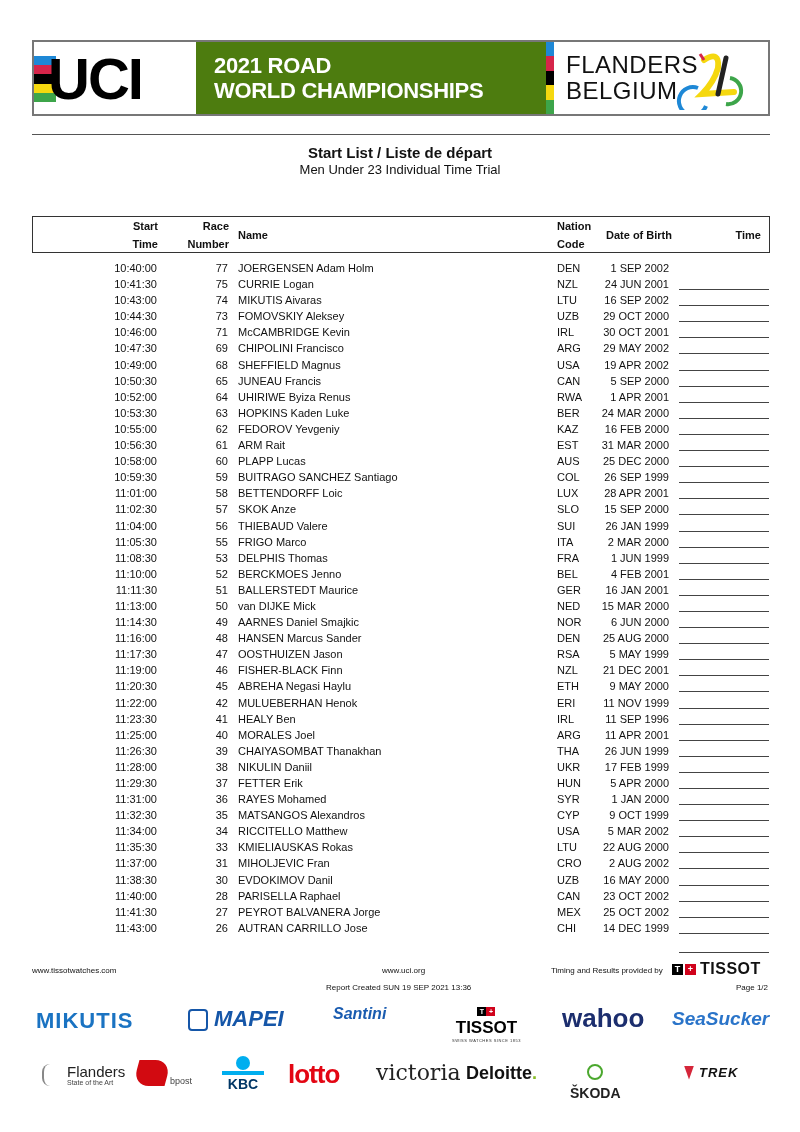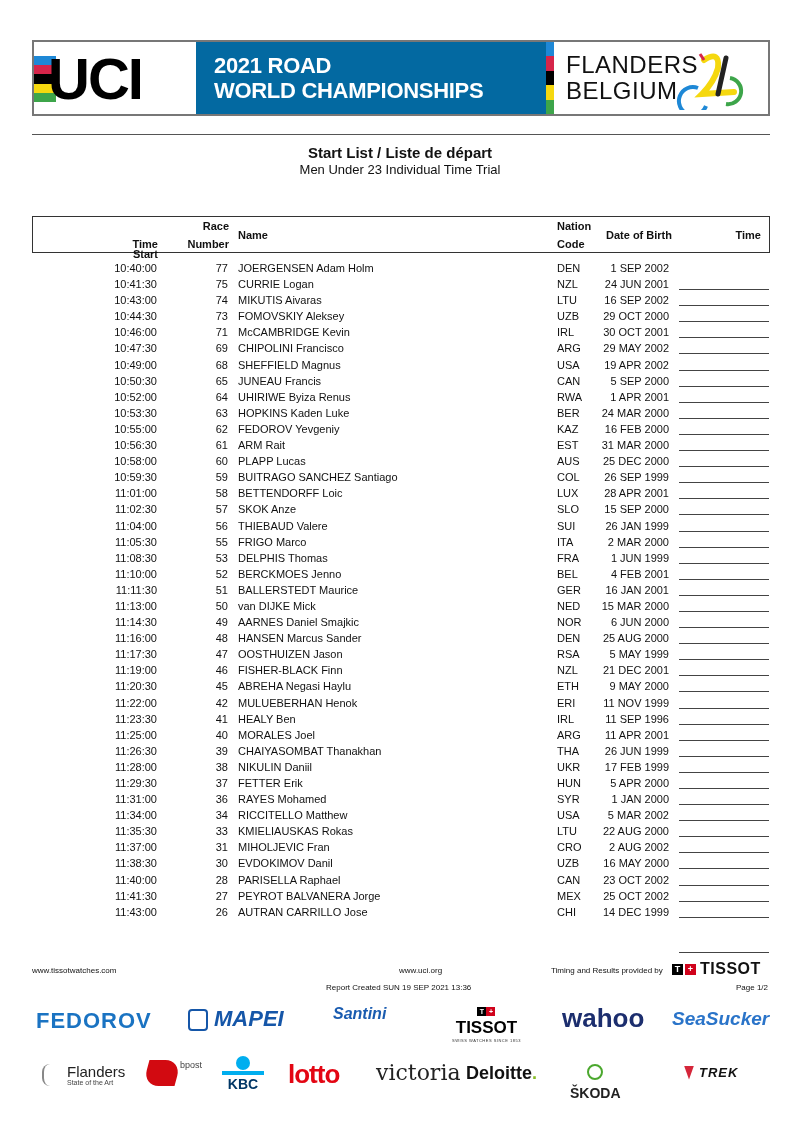--- a/index.html
+++ b/index.html
@@ -4,37 +4,37 @@
 <style>
   html, body { margin:0; padding:0; background:#fff; }
   body { width:800px; height:1132px; position:relative; overflow:hidden; font-family:"Liberation Sans", sans-serif; color:#111; }
 
   
   .banner { position:absolute; left:32px; top:40px; width:738px; height:76px; border:2px solid #777; box-sizing:border-box; display:flex; background:#fff; }
   .uci-block { width:162px; height:100%; position:relative; display:flex; align-items:center; }
   .stripes { position:absolute; left:0; top:14px; width:22px; height:46px; display:flex; flex-direction:column; }
   .stripes span { flex:1; display:block; }
   .uci-text { position:absolute; left:14px; top:4px; font-family:"Liberation Sans", sans-serif; font-weight:bold; font-size:58px; letter-spacing:-2px; color:#000; line-height:66px; }
-  .title-block { width:350px; height:100%; background:#0369a1; color:#fff; display:flex; flex-direction:column; justify-content:center; padding-left:18px; box-sizing:border-box; }
+  .title-block { width:350px; height:100%; background:#4d7c0f; color:#fff; display:flex; flex-direction:column; justify-content:center; padding-left:18px; box-sizing:border-box; }
   .title-block div { font-weight:bold; font-size:22px; line-height:25px; letter-spacing:-0.3px; }
   .mid-stripes { width:8px; height:100%; display:flex; flex-direction:column; }
   .mid-stripes span { flex:1; display:block; }
   .flanders-block { flex:1; display:flex; align-items:center; padding-left:12px; box-sizing:border-box; position:relative; }
   .flanders-text div { font-size:24px; line-height:26px; color:#111; letter-spacing:0.5px; }
   .logo21 { position:absolute; right:12px; top:6px; width:80px; height:62px; }
 
   .top-rule { position:absolute; left:32px; top:134px; width:738px; height:1px; background:#555; }
 
   .doc-title { position:absolute; left:0; width:800px; top:144px; text-align:center; font-weight:bold; font-size:15px; }
   .doc-sub { position:absolute; left:0; width:800px; top:162px; text-align:center; font-size:13px; }
 
   
   .thead { position:absolute; left:32px; top:216px; width:738px; height:37px; border:1px solid #333; box-sizing:border-box; font-weight:bold; font-size:11px; }
   .th { position:absolute; }
-  .th-start1 { right:611px; top:3px; text-align:right;margin-top:28px; }
+  .th-start1 { right:611px; top:3px; text-align:right; }
   .th-start2 { right:611px; top:21px; text-align:right; }
   .th-race1 { right:540px; top:3px; }
   .th-race2 { right:540px; top:21px; }
   .th-name { left:205px; top:12px; }
   .th-nation1 { left:524px; top:3px; }
   .th-nation2 { left:524px; top:21px; }
   .th-dob { left:573px; top:12px; }
   .th-time { right:8px; top:12px; }
 
   
@@ -44,21 +44,21 @@
   .c-time { right:643px; }
   .c-num { right:572px; }
   .c-name { left:238px; }
   .c-nat { left:557px; }
   .c-dob { right:131px; }
   .c-line { left:679px; width:90px; height:1px; background:#444; top:13px !important; }
 
   .footer-line { position:absolute; left:679px; top:952px; width:90px; height:1px; background:#444; }
 
   .foot-left { position:absolute; left:32px; top:966px; font-size:8px; }
-  .foot-mid { position:absolute; left:399px; top:966px; font-size:8px;text-align:center; }
+  .foot-mid { position:absolute; left:382px; top:966px; font-size:8px;text-align:center; }
   .foot-right { position:absolute; left:551px; top:966px; font-size:8px; }
   .tissot-logo { position:absolute; left:672px; top:960px; display:flex; align-items:center; gap:2px; }
   .tissot-logo .tbox { width:11px; height:11px; background:#000; color:#fff; font-size:9px; font-weight:bold; line-height:11px; text-align:center; }
   .tissot-logo .tbox.red { background:#d0021b; }
   .tissot-logo .tword { font-weight:bold; font-size:16px; letter-spacing:0.5px; margin-left:2px; }
   .report-created { position:absolute; left:326px; top:983px; font-size:8px;text-align:center; }
   .page-num { position:absolute; right:32px; top:983px; font-size:8px; }
 
   
   .sp { position:absolute; font-family:"Liberation Sans", sans-serif; white-space:nowrap; }
@@ -69,21 +69,21 @@
   .tissot-sp { left:452px; top:1000px; text-align:center; }
   .tissot-sp .tw { font-weight:bold; font-size:17px; color:#000; }
   .tissot-sp .ts { font-size:4px; color:#333; letter-spacing:0.5px; }
   .wahoo { left:562px; top:1003px; color:#1c2e6e; font-weight:bold; font-size:26px; }
   .seasucker { left:672px; top:1008px; color:#2a74c9; font-weight:bold; font-style:italic; font-size:19px; }
 
   .flanders-sp { left:42px; top:1064px; display:flex; align-items:center; gap:5px; }
   .flanders-sp .fl-ico { width:18px; height:22px; border-left:2px solid #888; border-radius:8px 0 0 8px; }
   .flanders-sp .fw { font-size:15px; color:#222; line-height:15px; }
   .flanders-sp .fs { font-size:7px; color:#444; }
-  .bpost { left:146px; top:1060px; display:flex; align-items:flex-start; }
+  .bpost { left:136px; top:1060px; display:flex; align-items:flex-end; }
   .bpost .b-ico { width:32px; height:26px; background:#d20a11; border-radius:0 16px 0 16px; transform:skewX(-15deg); }
   .bpost .bw { font-size:9px; color:#444; margin-left:2px; }
   .kbc { left:222px; top:1056px; text-align:center; }
   .kbc .kdot { width:14px; height:14px; background:#00aeef; border-radius:50%; margin:0 auto 1px; }
   .kbc .kbar { width:42px; height:4px; background:#00aeef; margin-bottom:2px; }
   .kbc .kw { font-weight:bold; font-size:14px; color:#003665; line-height:14px; }
   .lotto { left:288px; top:1059px; color:#e30613; font-weight:bold; font-size:26px; letter-spacing:-1px; }
   .victoria { left:376px; top:1060px; font-family:"DejaVu Serif", serif; font-size:22px; color:#222; }
   .deloitte { left:466px; top:1063px; font-weight:bold; font-size:18px; color:#111; }
   .deloitte .dot { color:#86bc25; }
@@ -415,20 +415,28 @@
     </div>
     <div class="row">
       <span class="c-time">11:31:00</span>
       <span class="c-num">36</span>
       <span class="c-name">RAYES Mohamed</span>
       <span class="c-nat">SYR</span>
       <span class="c-dob">1 JAN 2000</span>
       <span class="c-line" style="top: -3px;"></span>
     </div>
     <div class="row">
+      <span class="c-time">11:32:30</span>
+      <span class="c-num">35</span>
+      <span class="c-name">MATSANGOS Alexandros</span>
+      <span class="c-nat">CYP</span>
+      <span class="c-dob">9 OCT 1999</span>
+      <span class="c-line" style="top: -3px;"></span>
+    </div>
+    <div class="row">
       <span class="c-time">11:34:00</span>
       <span class="c-num">34</span>
       <span class="c-name">RICCITELLO Matthew</span>
       <span class="c-nat">USA</span>
       <span class="c-dob">5 MAR 2002</span>
       <span class="c-line" style="top: -3px;"></span>
     </div>
     <div class="row">
       <span class="c-time">11:35:30</span>
       <span class="c-num">33</span>
@@ -485,21 +493,21 @@
 <div class="foot-mid">www.uci.org</div>
 <div class="foot-right">Timing and Results provided by</div>
 <div class="tissot-logo">
   <span class="tbox">T</span>
   <span class="tbox red">+</span>
   <span class="tword">TISSOT</span>
 </div>
 <div class="report-created">Report Created  SUN 19 SEP 2021 13:36</div>
 <div class="page-num">Page 1/2</div>
 
-<div class="sp shimano">FEDOROV</div>
+<div class="sp shimano">MIKUTIS</div>
 <div class="sp mapei">
   <span class="m-ico"></span><span>MAPEI</span>
 </div>
 <div class="sp santini">Santini</div>
 <div class="sp tissot-sp">
   <div><span class="tbox" style="display:inline-block;width:9px;height:9px;background:#000;color:#fff;font-size:7px;line-height:9px;font-weight:bold;">T</span><span style="display:inline-block;width:9px;height:9px;background:#d0021b;color:#fff;font-size:7px;line-height:9px;font-weight:bold;">+</span></div>
   <div class="tw">TISSOT</div>
   <div class="ts">SWISS WATCHES SINCE 1853</div>
 </div>
 <div class="sp wahoo">wahoo</div>

